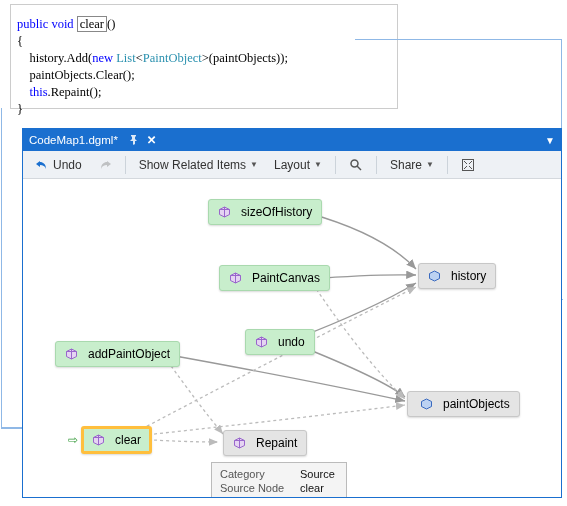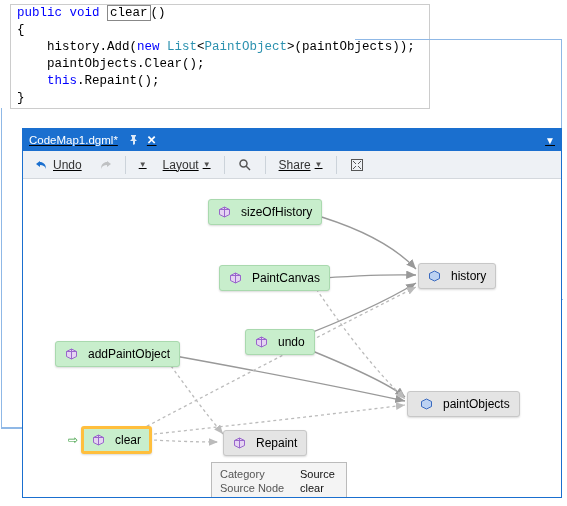--- a/index.html
+++ b/index.html
@@ -1,22 +1,22 @@
 <!DOCTYPE html>
 <html><head>
 <meta charset="utf-8">
 <style>
 * { box-sizing: border-box; margin: 0; padding: 0; }
 body { font-family: 'Segoe UI', Arial, sans-serif; font-size: 12px; background: #fff; width: 567px; height: 506px; position: relative; }
-.code-panel { position: absolute; top: 4px; left: 10px; width: 420px; height: 105px; background: #fff; border: 1px solid #ccc; padding: 0 6px; font-family: Liberation Mono, monospace; font-size: 12.5px; line-height: 17px; }
+.code-panel { position: absolute; top: 4px; left: 10px; width: 388px; height: 105px; background: #fff; border: 1px solid #ccc; padding: 11px 6px; font-family: Liberation Serif, serif; font-size: 12.5px; line-height: 17px; }
 .code-panel .line { white-space: pre; }
 .kw { color: #0000ff; }
 .type { color: #2b91af; }
 .cursor-box { border: 1px solid #888; padding: 0 2px; }
-.map-window { position: absolute; top: 128px; left: 22px; width: 540px; height: 370px; background: #fff; border: 1px solid #1a6fcf; text-decoration: underline; }
+.map-window { position: absolute; top: 128px; left: 22px; width: 540px; height: 370px; background: #fff; border: 1px solid #1a6fcf; }
 .title-bar { background: #1a6fcf; color: #fff; height: 22px; display: flex; align-items: center; padding: 0 6px; font-size: 11.5px; }
 .title-bar .pin { margin-left: 10px; opacity: .85; }
 .title-bar .close { margin-left: 8px; font-weight: bold; cursor: pointer; }
 .title-bar .spacer { flex: 1; }
 .title-bar .menu-down { font-size: 10px; }
 .toolbar { height: 28px; background: #eef1f5; border-bottom: 1px solid #d4d8dd; display: flex; align-items: center; padding: 0 6px; gap: 4px; }
 .tb-btn { display: flex; align-items: center; gap: 4px; padding: 2px 5px; color: #333; cursor: pointer; border: 1px solid transparent; }
 .tb-sep { width: 1px; height: 18px; background: #ccd3da; margin: 0 3px; }
 .tb-icon { width: 14px; height: 14px; display: inline-block; }
 .caret { font-size: 8px; color: #555; }
@@ -72,20 +72,21 @@
           </svg></span>
       <span>Undo</span>
     </div>
     <div class="tb-btn" style="opacity:.45;">
       <span class="tb-icon"><svg viewBox="0 0 14 14">
             <path d="M9 3l4 3-4 3V7c-3 0-5 1-6 4 0-5 3-7 6-7V3z" fill="#888"></path>
           </svg></span>
     </div>
     <div class="tb-sep"></div>
     <div class="tb-btn">
+      <span>Show Related Items</span>
       <span class="caret">▼</span>
     </div>
     <div class="tb-btn">
       <span>Layout</span>
       <span class="caret">▼</span>
     </div>
     <div class="tb-sep"></div>
     <div class="tb-btn">
       <span class="tb-icon"><svg viewBox="0 0 14 14">
             <circle cx="5.5" cy="5.5" r="3.5" stroke="#555" stroke-width="1.5" fill="none"></circle>

